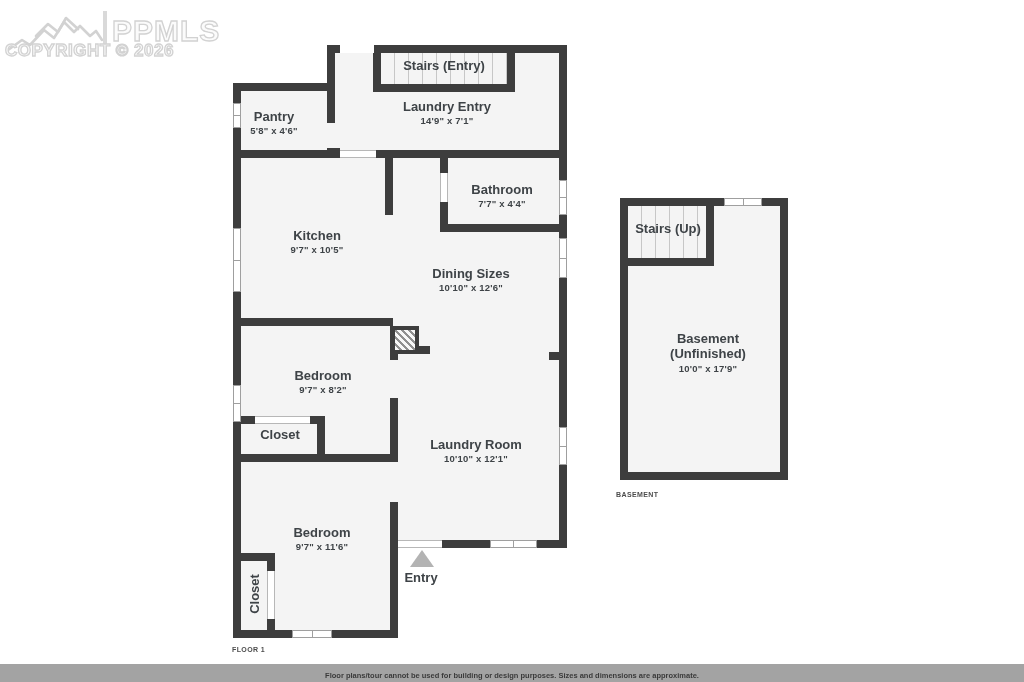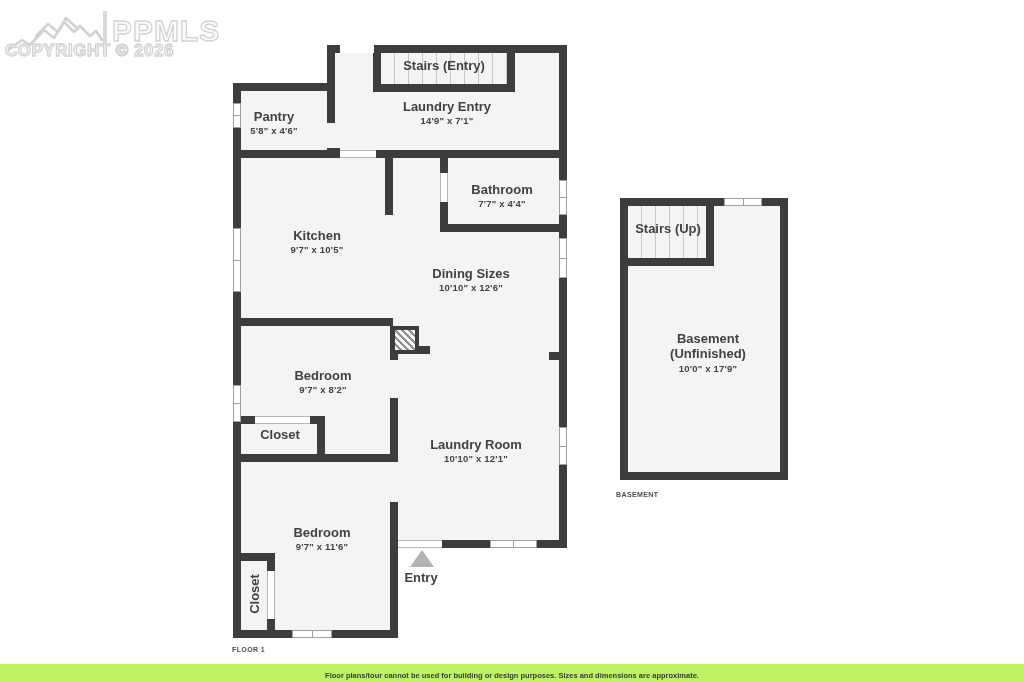--- a/index.html
+++ b/index.html
@@ -24,21 +24,21 @@
   .entry-tri{position:absolute;width:0;height:0;border-left:12px solid transparent;
          border-right:12px solid transparent;border-bottom:17px solid #b3b3b3;}
   
   .room-label{position:absolute;transform:translate(-50%,-50%);text-align:center;
          color:#3e4347;white-space:nowrap;line-height:1.18;}
   .room-label.vert{transform:translate(-50%,-50%) rotate(-90deg);}
   .rname{display:block;font-size:13px;font-weight:700;}
   .rdims{display:block;font-size:9.5px;font-weight:700;margin-top:1px;letter-spacing:.2px;}
   .tag{position:absolute;font-size:7px;font-weight:700;color:#4c4c4c;letter-spacing:.4px;}
   
-  .footer{position:absolute;left:0;top:664px;width:1024px;height:18px;background:#bef264;
+  .footer{position:absolute;left:0;top:664px;width:1024px;height:18px;background:#a3a3a3;
          text-align:center;}
   .footer span{display:inline-block;margin-top:5px;font-size:7.5px;font-weight:700;color:#3a3a3a;}
   
   .wm{position:absolute;left:0;top:0;width:240px;height:60px;margin-top:8px;}
   .wm-bar{position:absolute;left:103px;top:3px;width:4px;height:42px;background:#d9d9d9;}
   .wm-brand{position:absolute;left:112px;top:6px;font-size:30px;font-weight:800;
          color:#fbfbfb;-webkit-text-stroke:1.3px #d2d2d2;letter-spacing:1px;}
   .wm-copy{position:absolute;left:5px;top:33px;font-size:17px;font-weight:700;
          color:#fbfbfb;-webkit-text-stroke:1.3px #d2d2d2;letter-spacing:.5px;white-space:nowrap;}
 </style>

